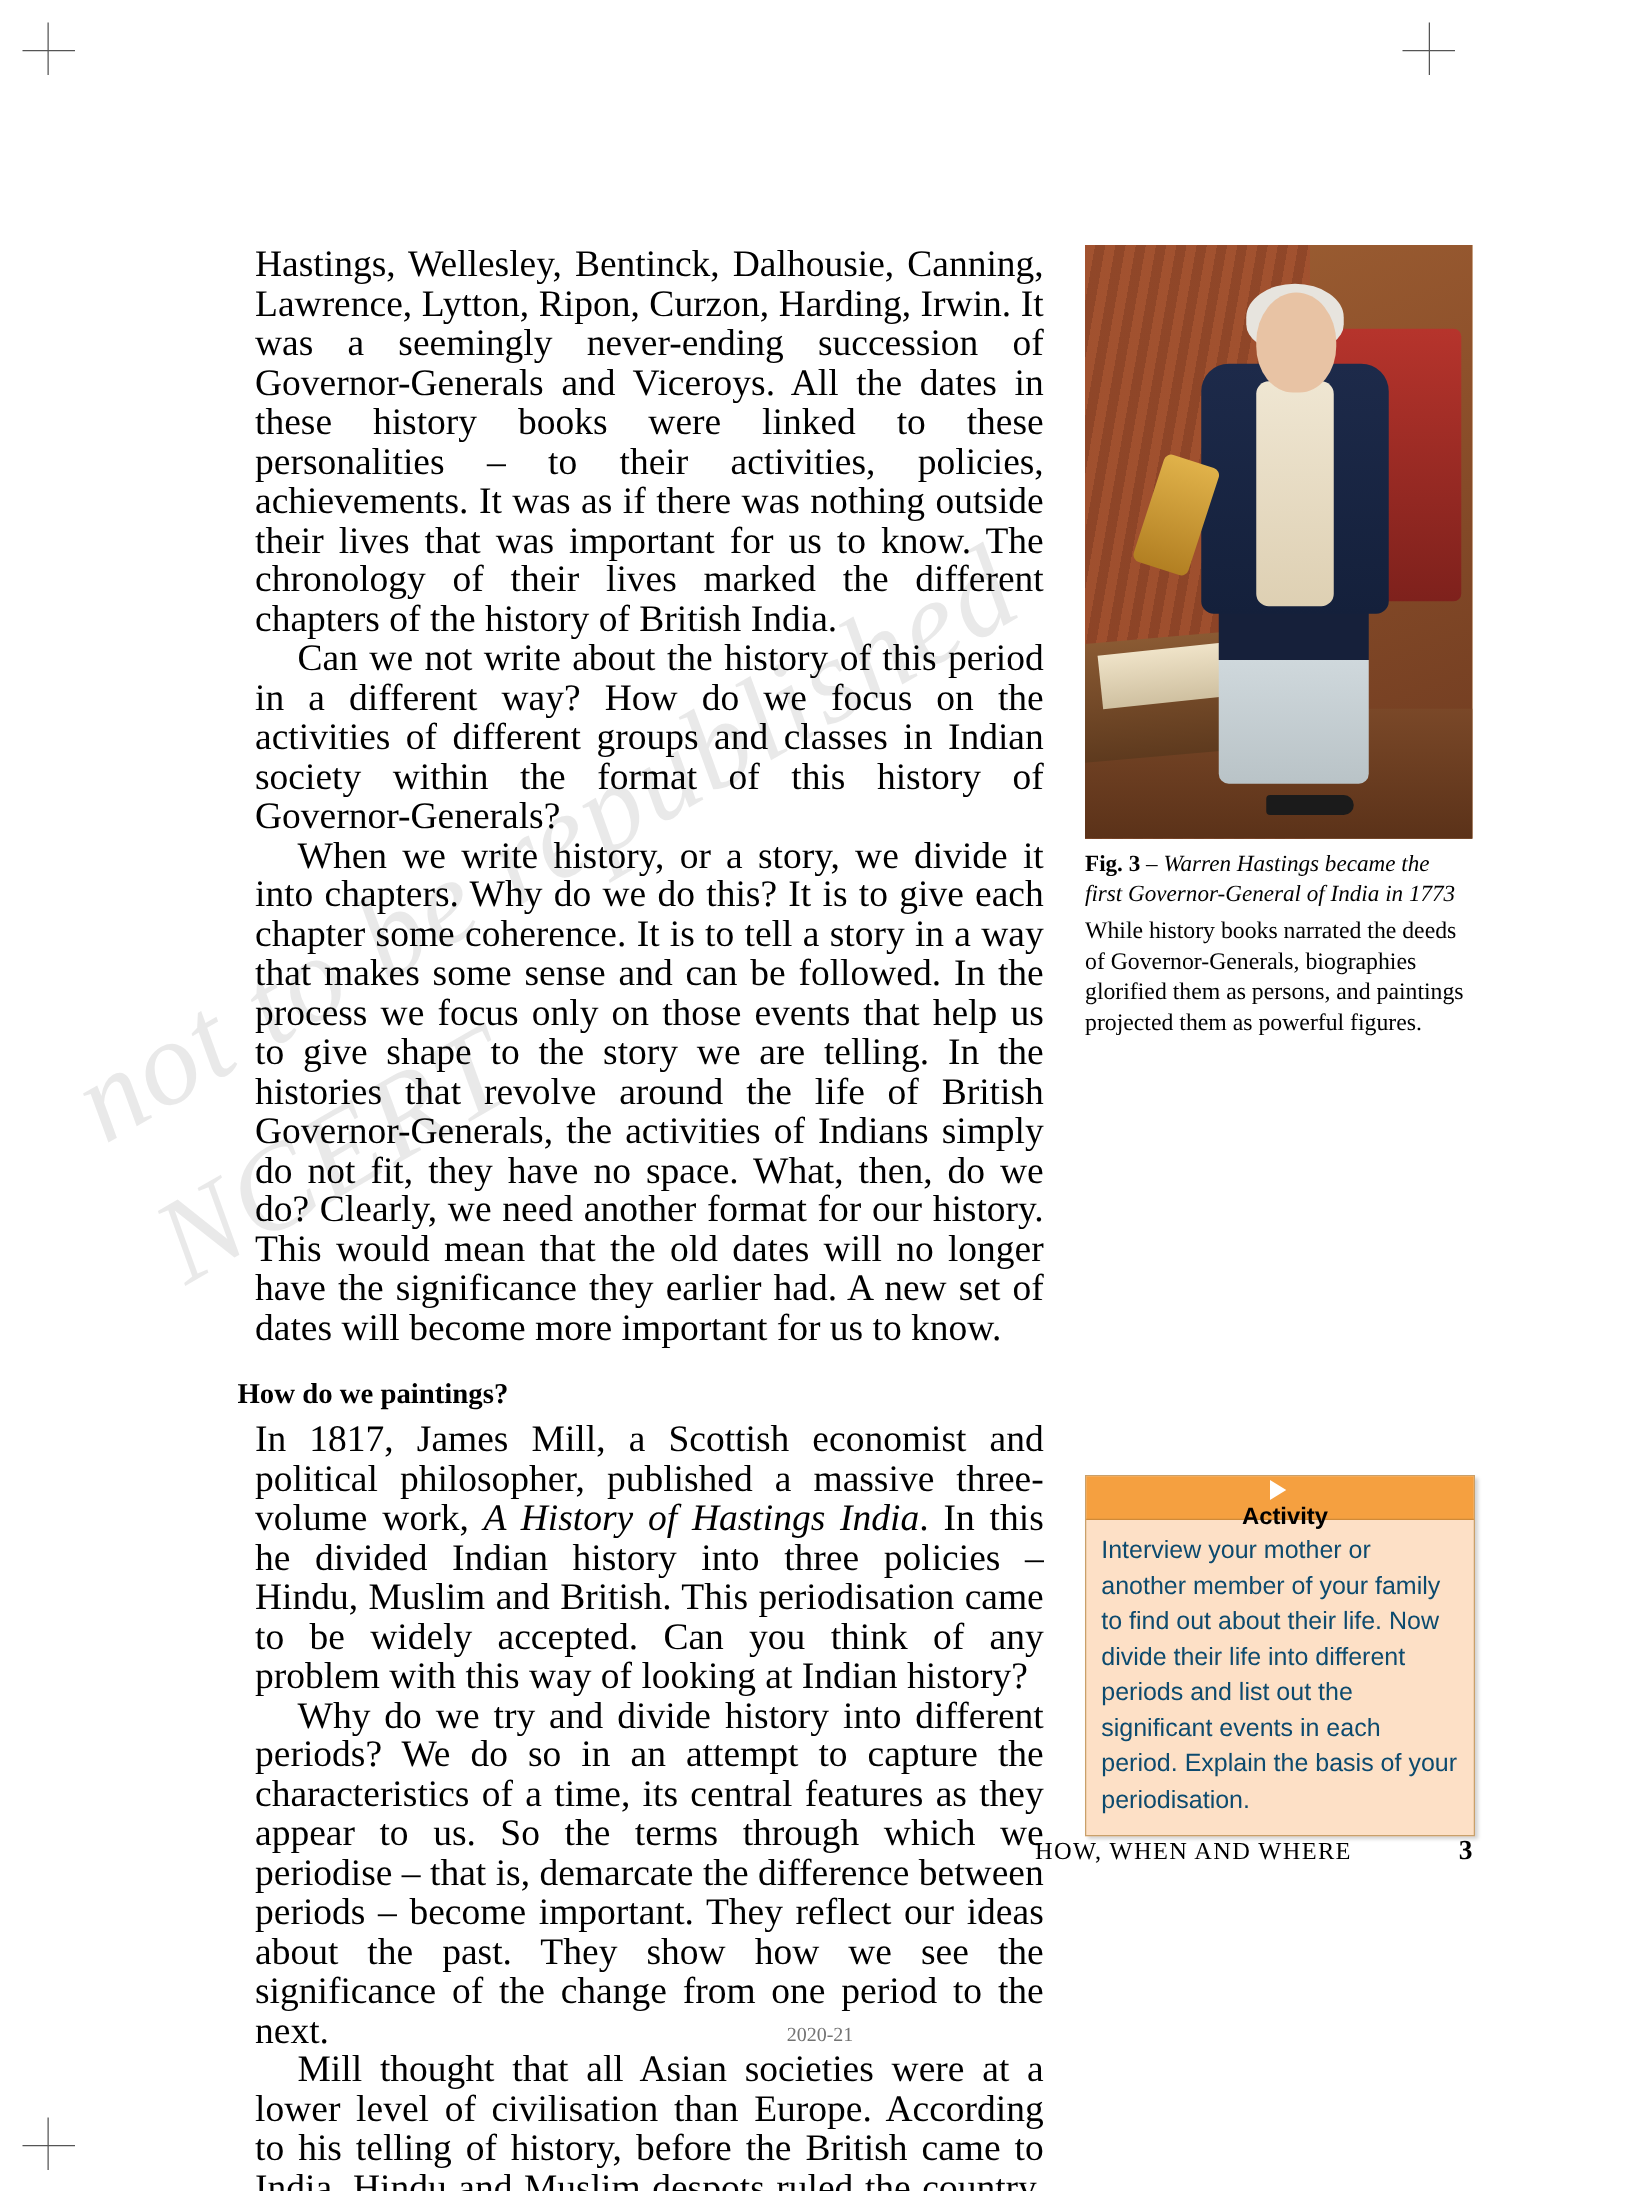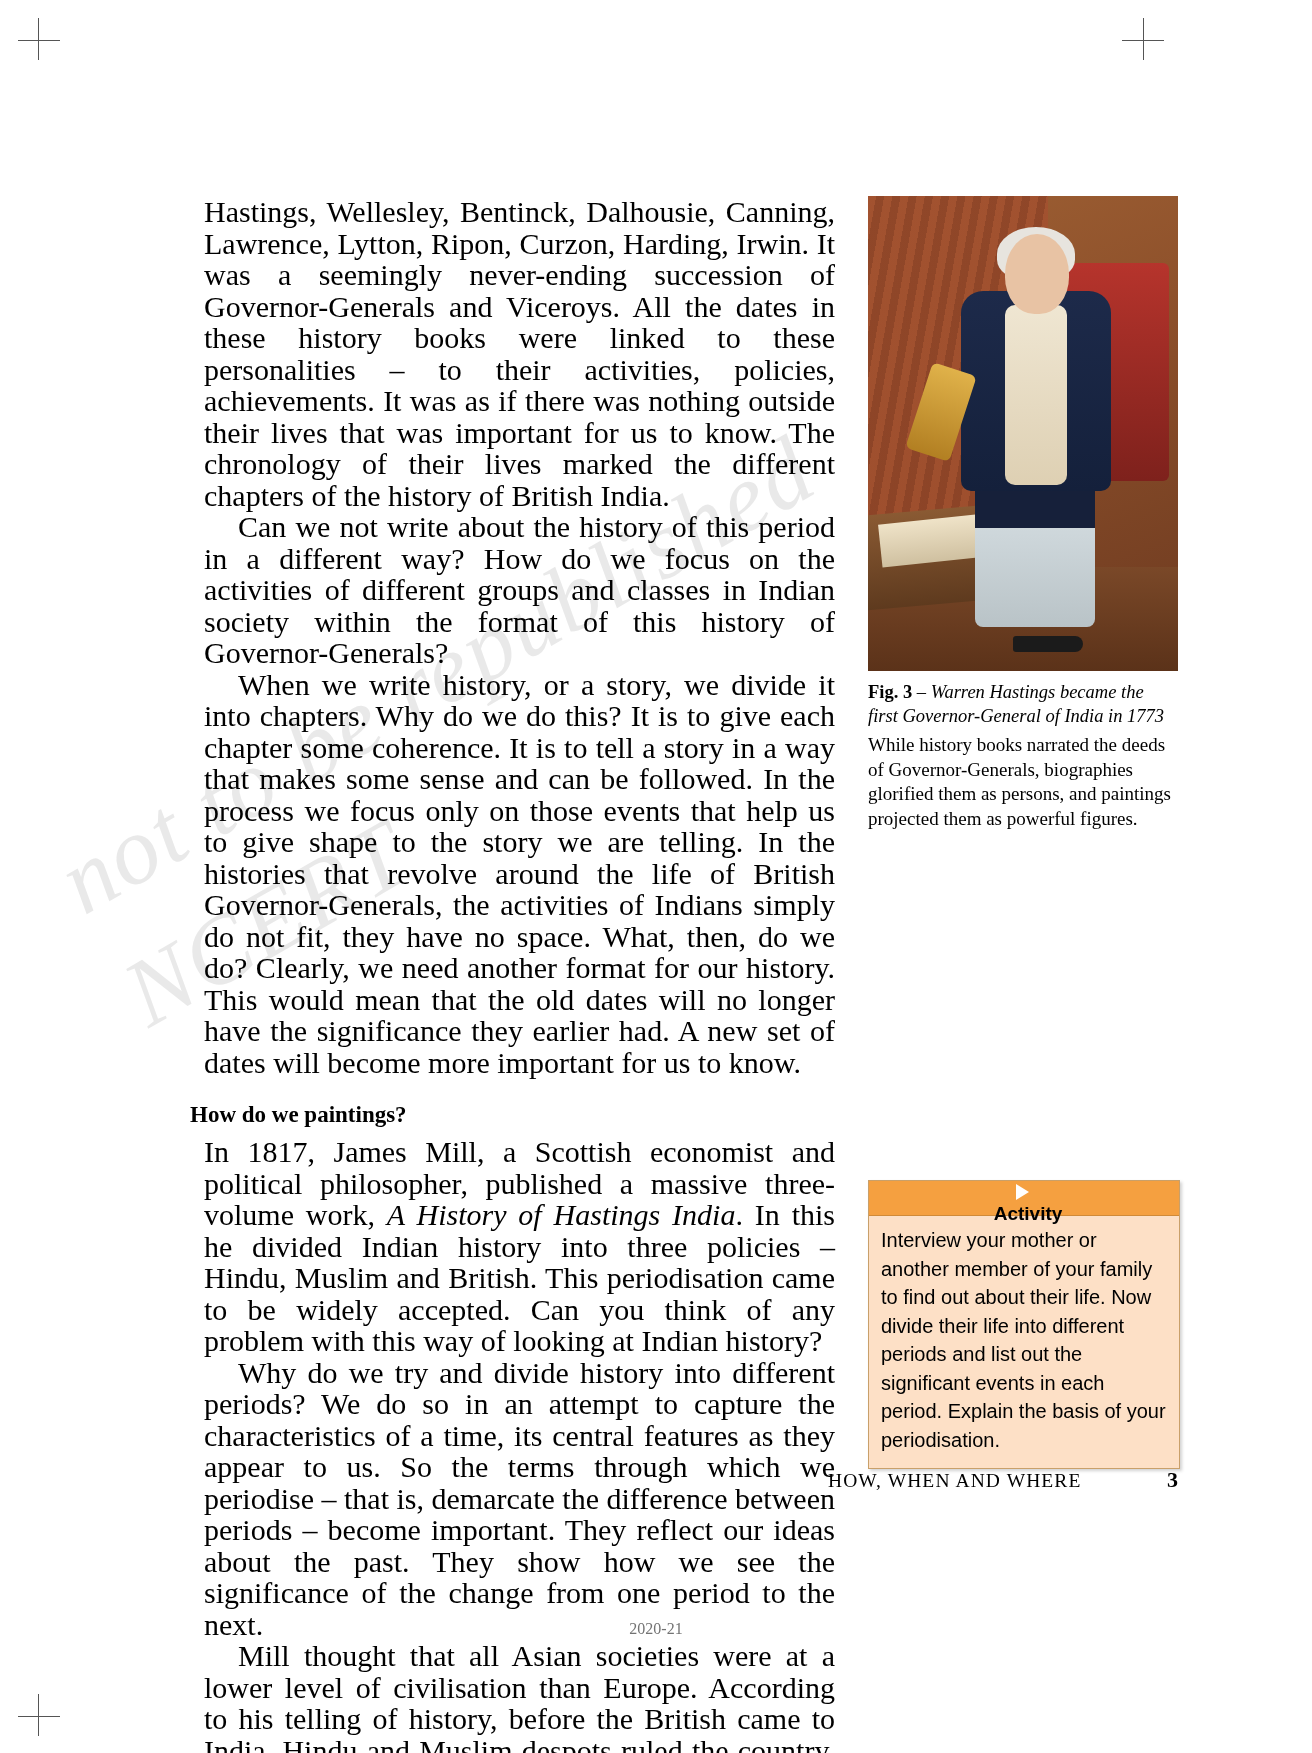--- a/index.html
+++ b/index.html
@@ -140,21 +140,21 @@
     font-family: "Liberation Sans", sans-serif;
     font-size: 19px;
     font-weight: bold;
     color: #000;
   }
   .activity-body {
     padding: 10px 12px 14px 12px;
     font-family: "Liberation Sans", sans-serif;
     font-size: 20px;
     line-height: 28.5px;
-    color: #000000;
+    color: #0c4a6e;
   }
 
   
   .footer {
     position: absolute;
     left: 828px;
     top: 1467px;
     width: 350px;
     display: flex;
     justify-content: space-between;

